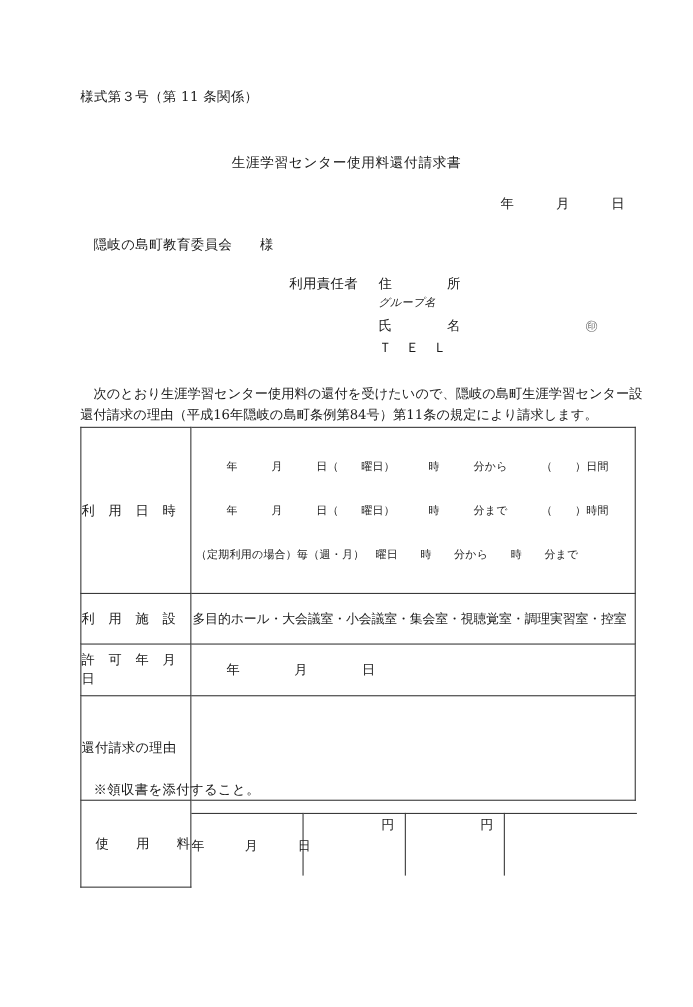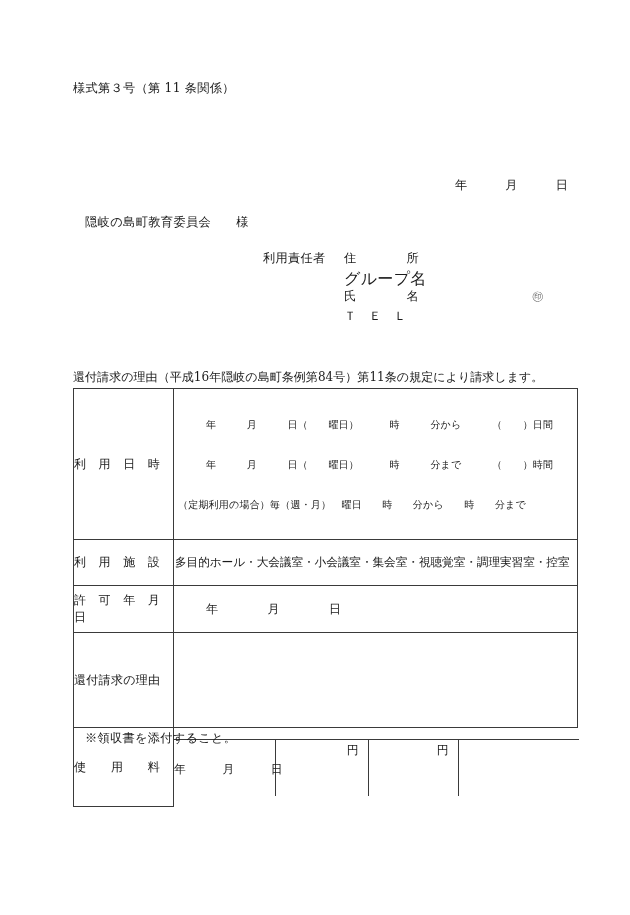--- a/index.html
+++ b/index.html
@@ -50,21 +50,21 @@
     letter-spacing: 0.4px;
   }
 
   
   .applicant-label {
     left: 263px; top: 252px;
     font-size: 12.2px;
     letter-spacing: 0.3px;
   }
   .field-addr   { left: 344px; top: 252px; font-size: 12.2px; letter-spacing: 0.3px; }
-  .field-group  { left: 344px; top: 271px; font-size: 16px; letter-spacing: 0.3px; }
+  .field-group  { left: 344px; top: 271px; font-size: 10px; letter-spacing: 0.3px; font-style: italic; }
   .field-name   { left: 344px; top: 290px; font-size: 12.2px; letter-spacing: 0.3px; }
   .field-tel    { left: 344px; top: 310px; font-size: 12.2px; letter-spacing: 0.3px; }
   .seal-mark    { left: 532px; top: 291px; font-size: 11.5px; color: #555; }
 
   
   .body-p1 {
     left: 73px; top: 352px;
     font-size: 12.0px;
     letter-spacing: 0.05px;
   }
@@ -126,21 +126,21 @@
     padding-left: 32px;
     letter-spacing: 0.3px;
   }
 
   
   .r-reason { height: 95px; }
 
   
   .r-fee-label {
     height: 78px;
-    text-align: left;
+    text-align: right;
     vertical-align: middle;
   }
   .fee-wrap { padding: 0 !important; border: none !important; }
   .fee-tbl {
     width: 100%;
     border-collapse: collapse;
     table-layout: fixed;
   }
   .fee-tbl td {
     border: 1px solid #3a3a3a;
@@ -170,44 +170,46 @@
     letter-spacing: 0.3px;
   }
   .yen {
     display: block;
     text-align: right;
     padding: 3px 9px 0 0;
   }
 
   
   .footnote {
-    left: 85px; top: 732px;
+    left: 85px; top: 712px;
     font-size: 12.2px;
     letter-spacing: 0.3px;
   }
 </style>
 </head>
 <body>
 
 <div class="page">
 
   <div class="t form-no">様式第３号（第 11 条関係）</div>
 
+  <div class="t doc-title">生涯学習センター使用料還付請求書</div>
 
   <div class="t date-line">年　　　月　　　日</div>
 
   <div class="t addressee">隠岐の島町教育委員会　　様</div>
 
   <div class="t applicant-label">利用責任者</div>
   <div class="t field-addr">住　　　　所</div>
   <div class="t field-group">グループ名</div>
   <div class="t field-name">氏　　　　名</div>
   <div class="t seal-mark">㊞</div>
   <div class="t field-tel">Ｔ　Ｅ　Ｌ</div>
 
+  <div class="t body-p1">　次のとおり生涯学習センター使用料の還付を受けたいので、隠岐の島町生涯学習センター設</div>
   <div class="t body-p2">還付請求の理由（平成16年隠岐の島町条例第84号）第11条の規定により請求します。</div>
 
   <table class="tbl">
     <tbody>
       <tr class="r-datetime">
         <td class="lab">利　用　日　時</td>
         <td>
           <div class="dt-lines">
             <span class="dt-l1">年　　　月　　　日（　　曜日）　　　時　　　分から　　　（　　）日間</span>
             <span class="dt-l2">年　　　月　　　日（　　曜日）　　　時　　　分まで　　　（　　）時間</span>

